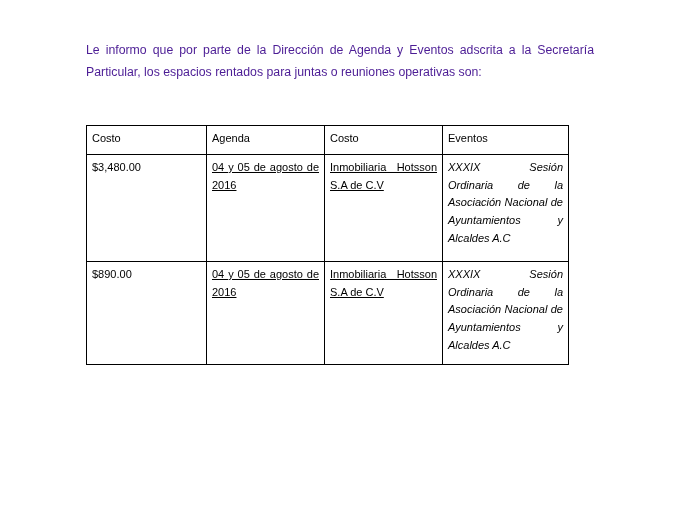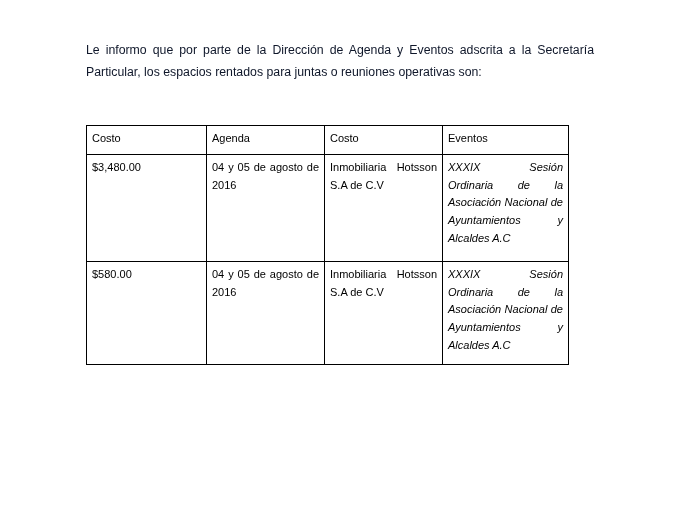--- a/index.html
+++ b/index.html
@@ -19,21 +19,21 @@
     width: 700px;
     height: 528px;
     box-sizing: border-box;
     padding: 40px 60px 0 86px;
   }
   .intro {
     font-size: 12.3px;
     line-height: 1.75;
     text-align: justify;
     width: 508px;
-    color: #0f172a;
+    color: #4c1d95;
   }
   .intro p {
     margin: 0;
   }
   .table-wrap {
     margin-top: 42px;
     width: 482px;
   }
   table.doc-table {
     border-collapse: collapse;
@@ -54,20 +54,21 @@
   .col-motivo { width: 126px; }
 
   thead td {
     text-align: left;
   }
   .cell-cost {
   }
   .cell-just {
     text-align: justify;
     text-align-last: left;
+    text-decoration: underline;
   }
   .cell-just-hang {
     text-align: justify;
     font-style: italic;
   }
   .row-tall td { height: 96px; }
   .row-tall2 td { height: 92px; }
   .row-tall3 td { height: 92px; }
 </style>
 </head>
@@ -96,21 +97,21 @@
         </tr>
       </thead>
       <tbody>
         <tr class="row-tall">
           <td class="cell-cost">$3,480.00</td>
           <td class="cell-just">04 y 05 de agosto de 2016</td>
           <td class="cell-just">Inmobiliaria Hotsson S.A de C.V</td>
           <td class="cell-just-hang">XXXIX Sesión Ordinaria de la Asociación Nacional de Ayuntamientos y Alcaldes A.C</td>
         </tr>
         <tr class="row-tall2">
-          <td class="cell-cost">$580.00</td>
+          <td class="cell-cost">$890.00</td>
           <td class="cell-just">04 y 05 de agosto de 2016</td>
           <td class="cell-just">Inmobiliaria Hotsson S.A de C.V</td>
           <td class="cell-just-hang">XXXIX Sesión Ordinaria de la Asociación Nacional de Ayuntamientos y Alcaldes A.C</td>
         </tr>
       </tbody>
     </table>
   </div>
 
 </div>
 

